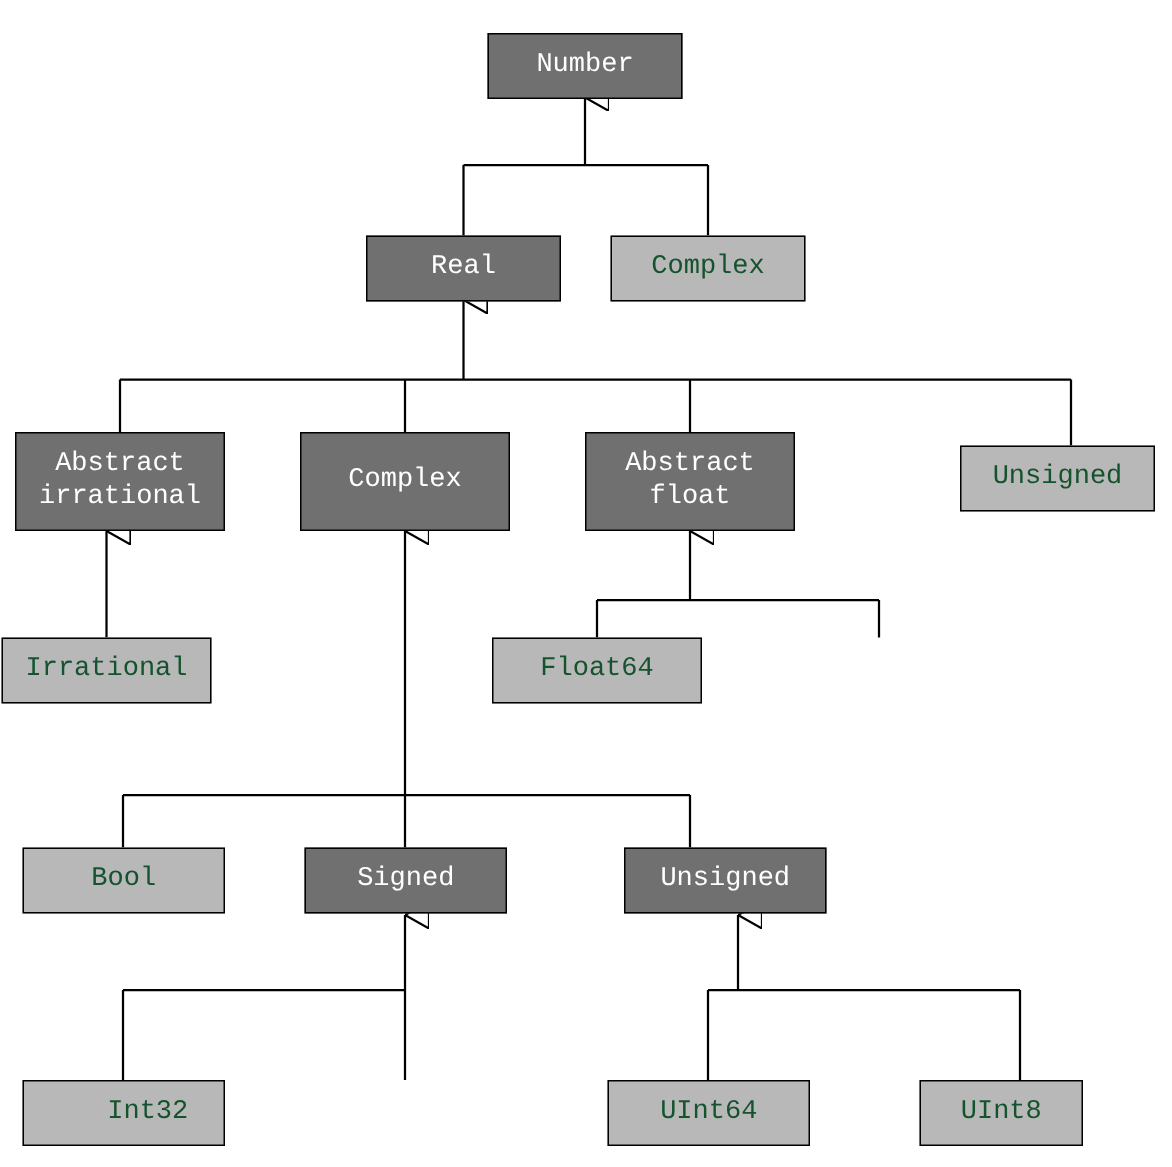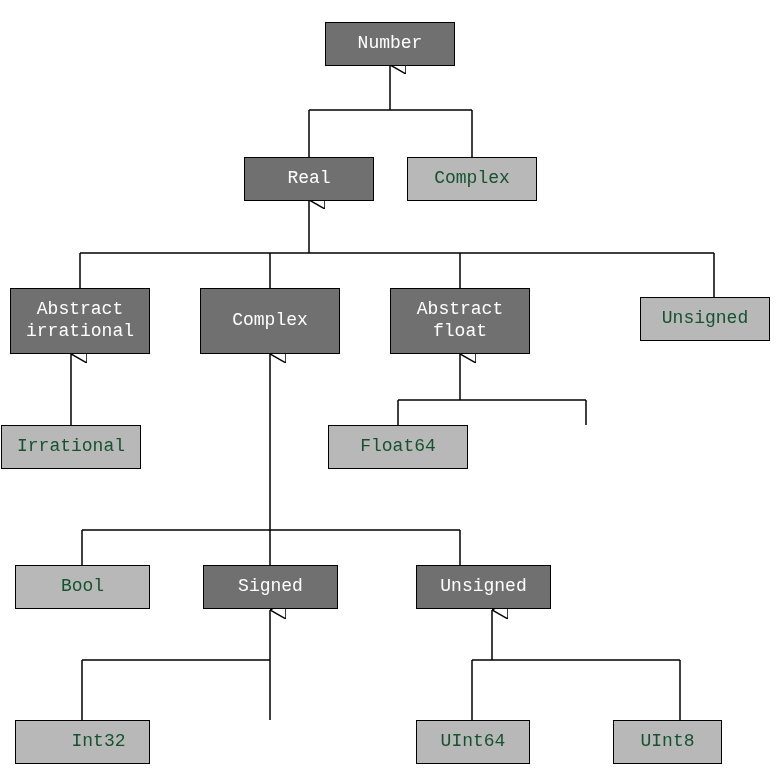--- a/index.html
+++ b/index.html
@@ -100,16 +100,16 @@
   <div class="node concrete" style="left:640px; top:297px; width:130px; height:44px;">Unsigned</div>
 
   <div class="node concrete" style="left:1px; top:425px; width:140px; height:44px;">Irrational</div>
   <div class="node concrete" style="left:328px; top:425px; width:140px; height:44px;">Float64</div>
 
   <div class="node concrete" style="left:15px; top:565px; width:135px; height:44px;">Bool</div>
   <div class="node abstract" style="left:203px; top:565px; width:135px; height:44px;">Signed</div>
   <div class="node abstract" style="left:393px; top:565px; width:135px; height:44px;margin-left:23px;">Unsigned</div>
 
   <div class="node concrete" style="left:15px;  top:720px; width:135px; height:44px;padding-left:32px;">Int32</div>
-  <div class="node concrete" style="left:405px; top:720px; width:114px; height:44px;margin-left:11px;">UInt64</div>
+  <div class="node concrete" style="left:405px; top:720px; width:135px; height:44px;">UInt64</div>
   <div class="node concrete" style="left:613px; top:720px; width:109px; height:44px;">UInt8</div>
 
 </div>
 
 </body></html>

